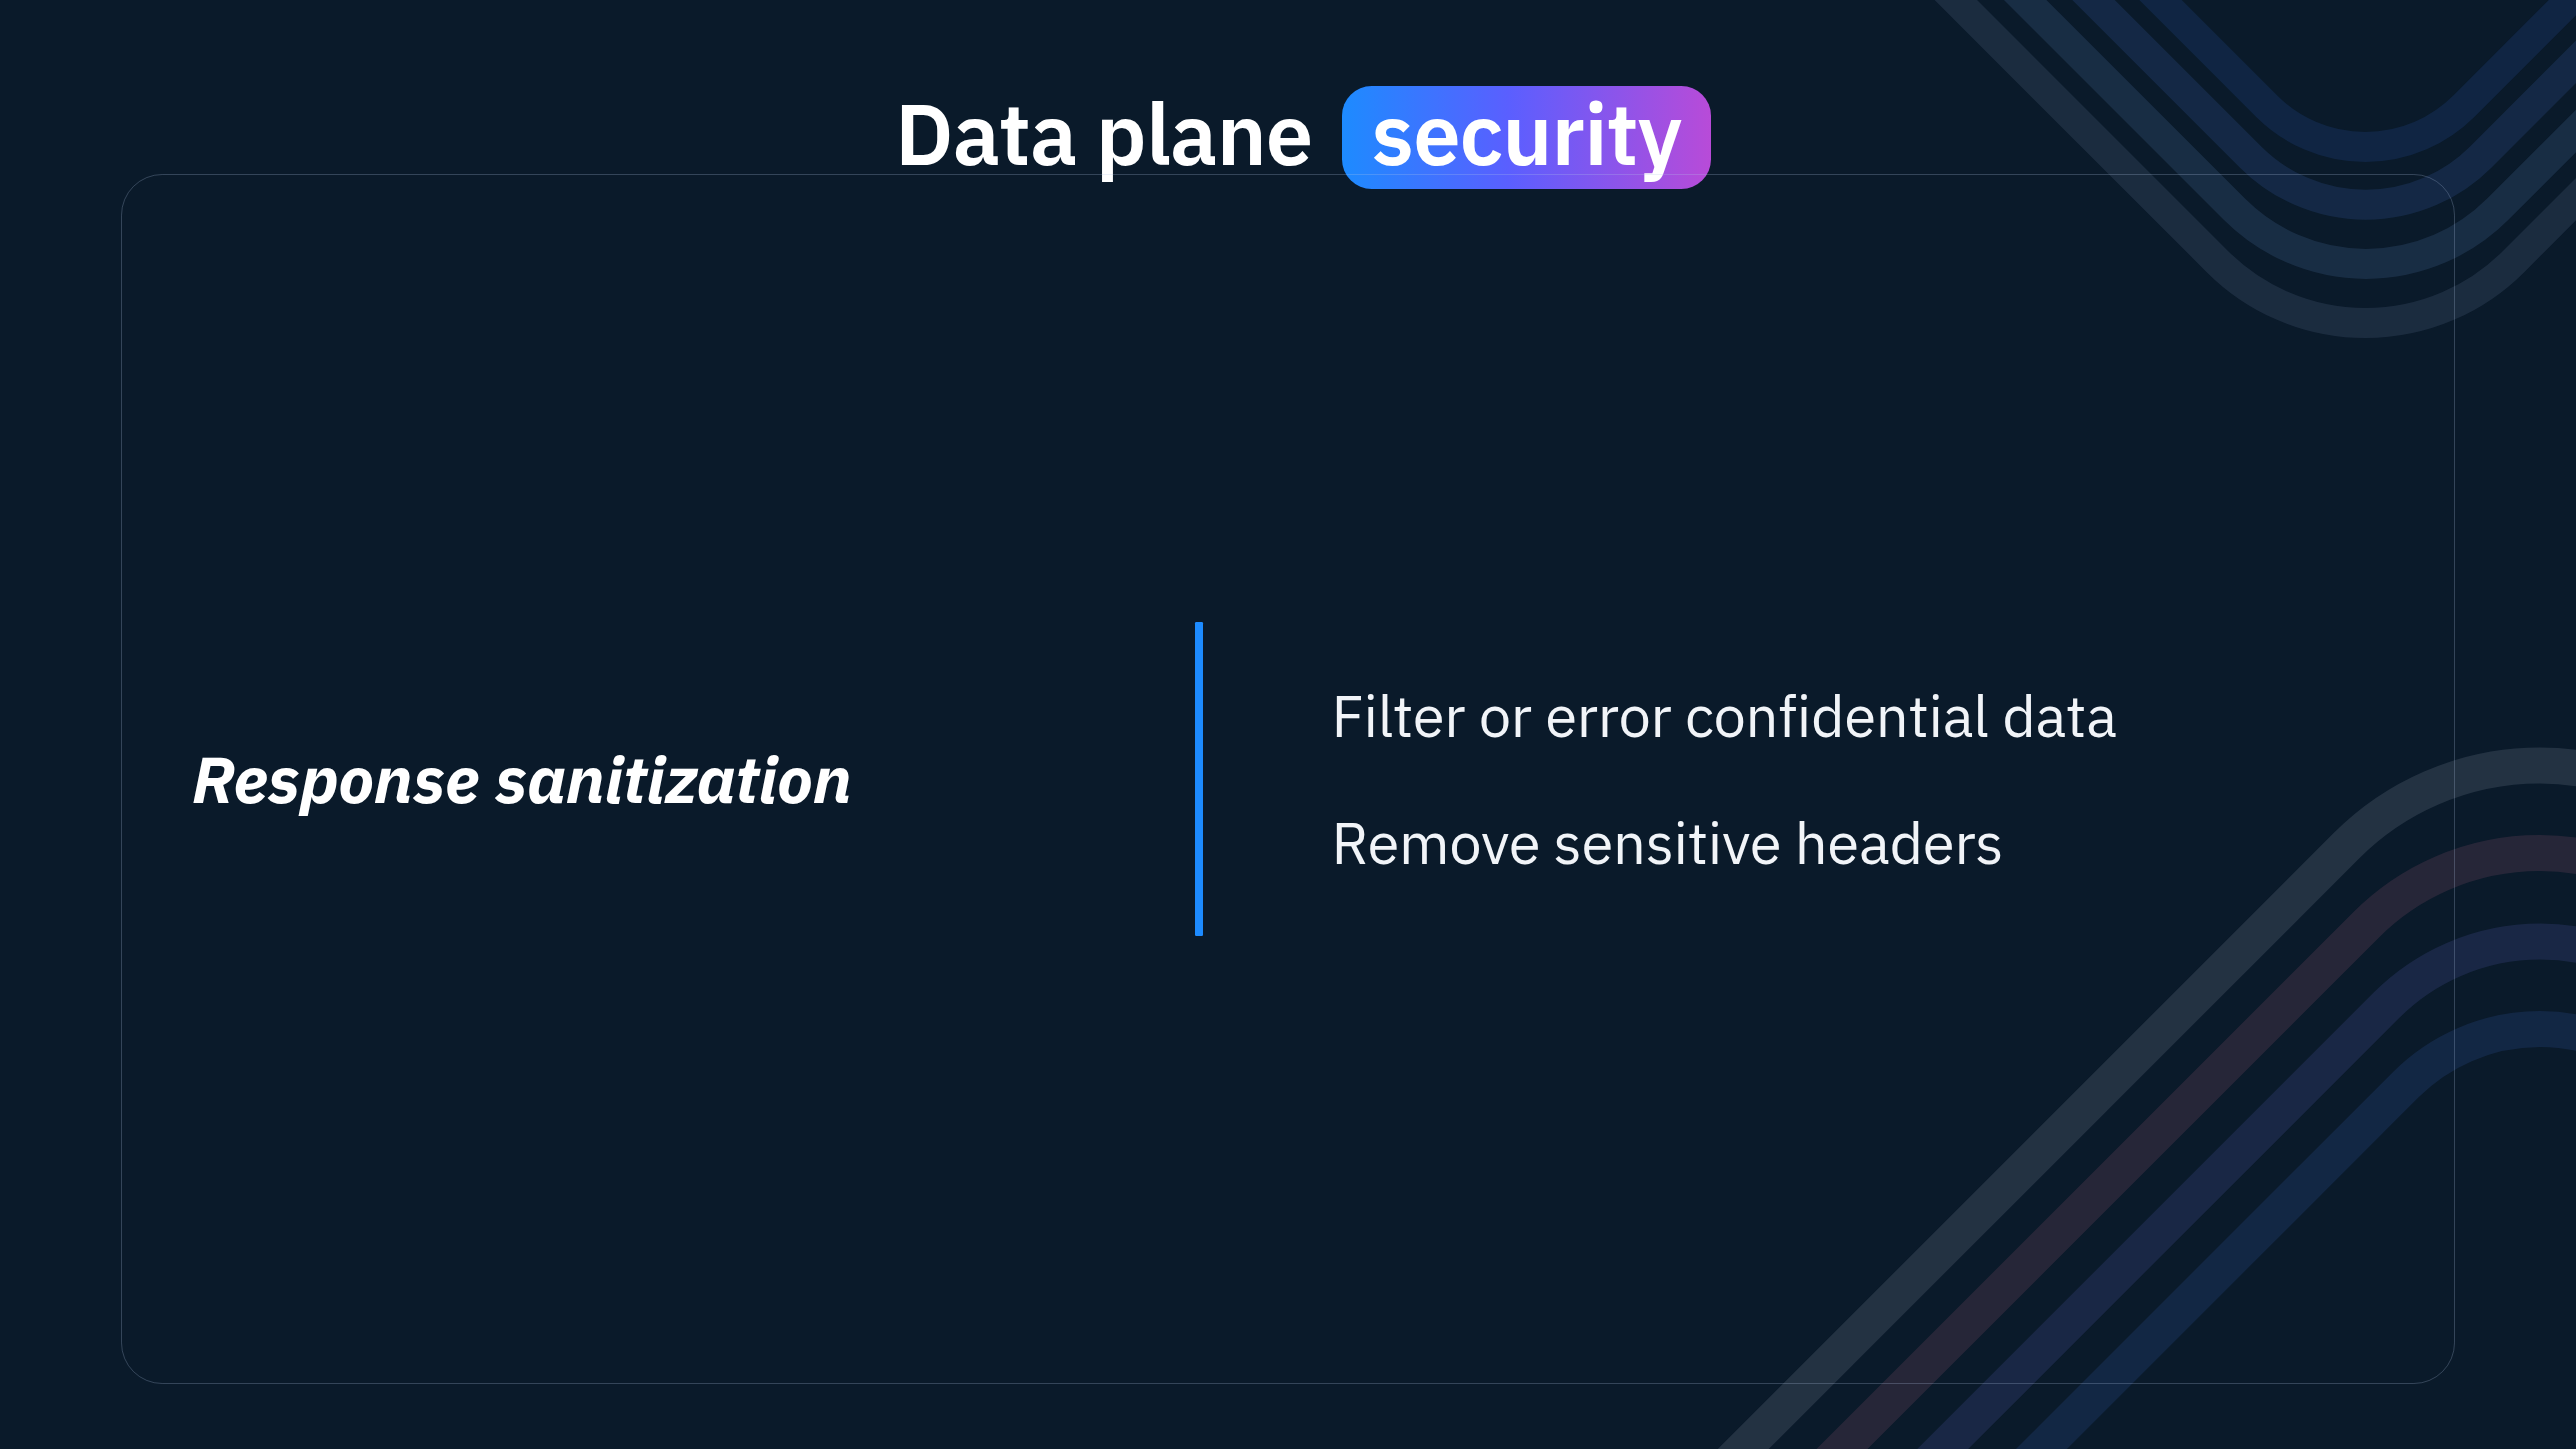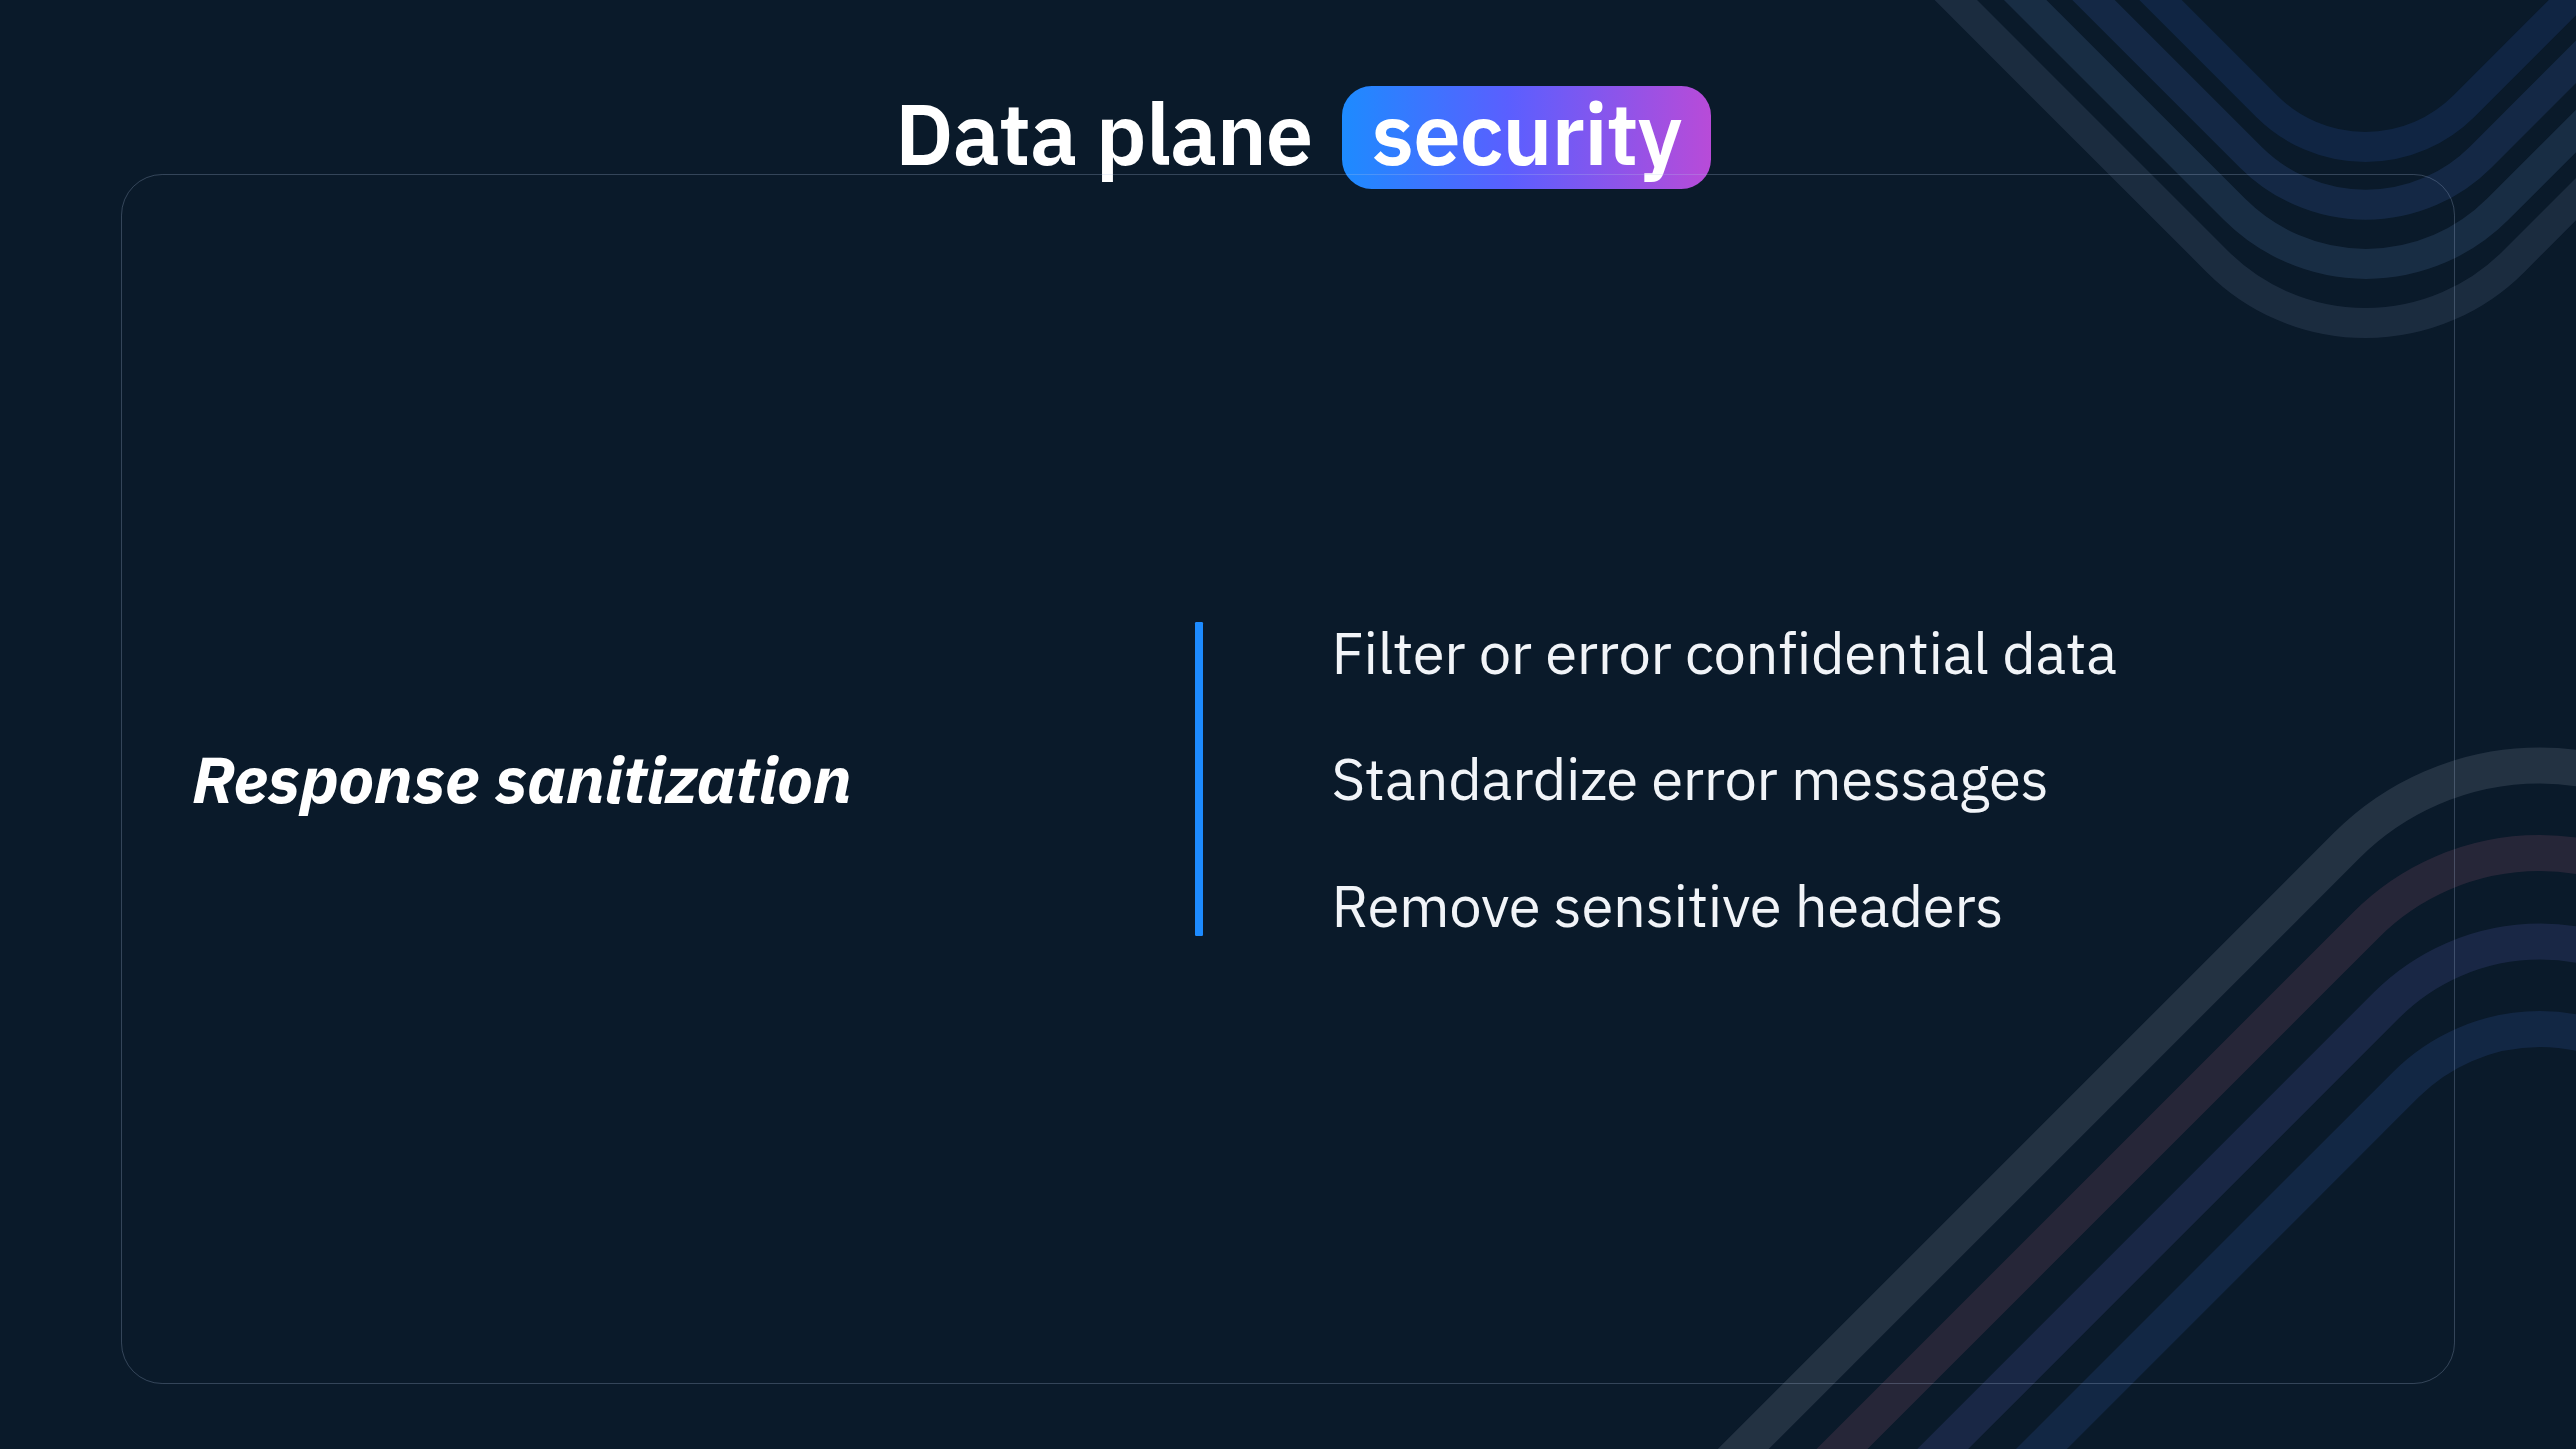--- a/index.html
+++ b/index.html
@@ -139,20 +139,19 @@
   </div>
 
   <div class="panel">
     <div class="content">
       <div class="left">
         <div class="left-heading">Response sanitization</div>
       </div>
       <div class="divider"></div>
       <div class="right">
         <div class="bullet">Filter or error confidential data</div>
-        <div class="bullet">Standardize error messages</div>
         <div class="bullet">Remove sensitive headers</div>
       </div>
     </div>
   </div>
 
 </div>
 
 
 </body></html>

